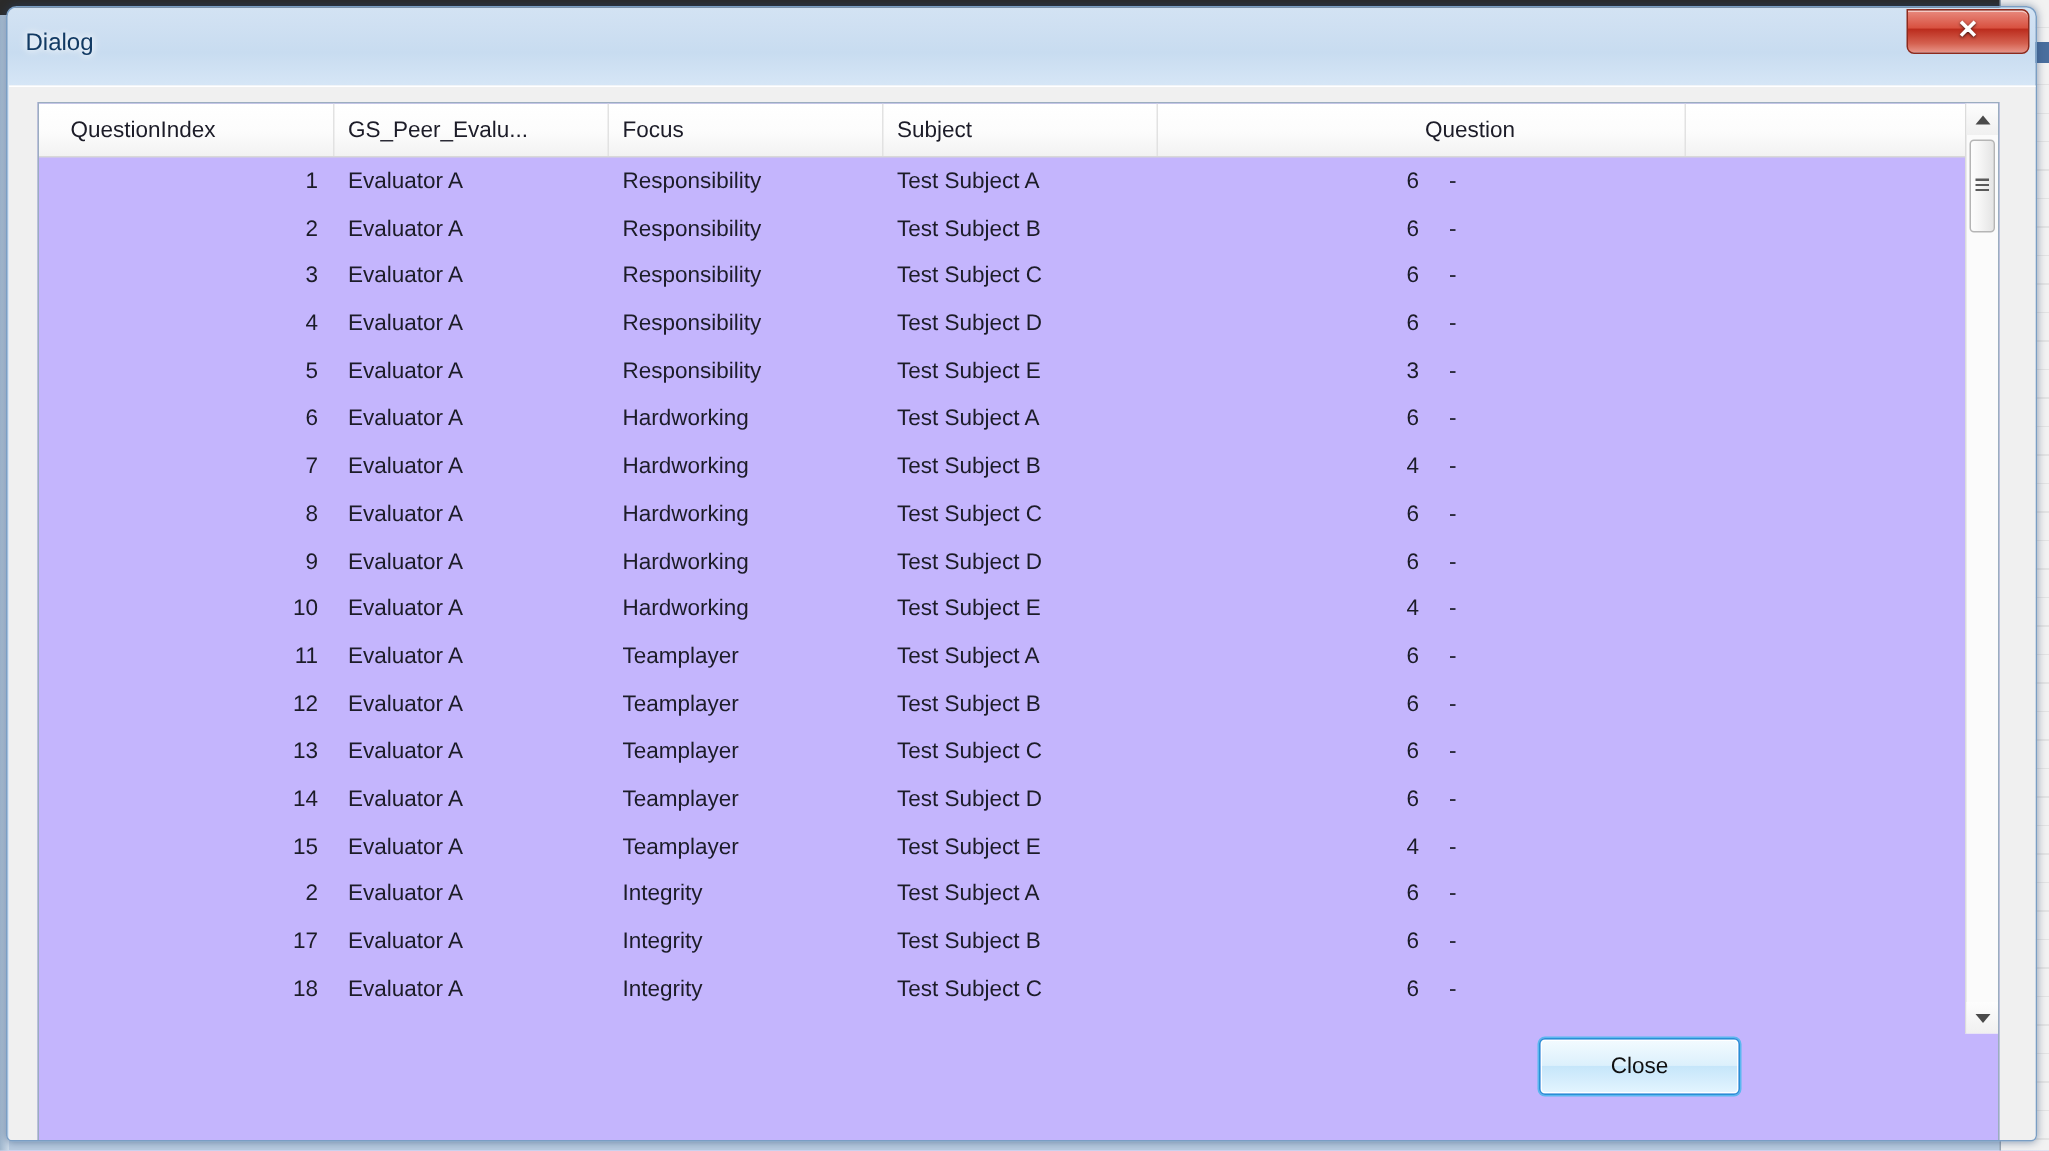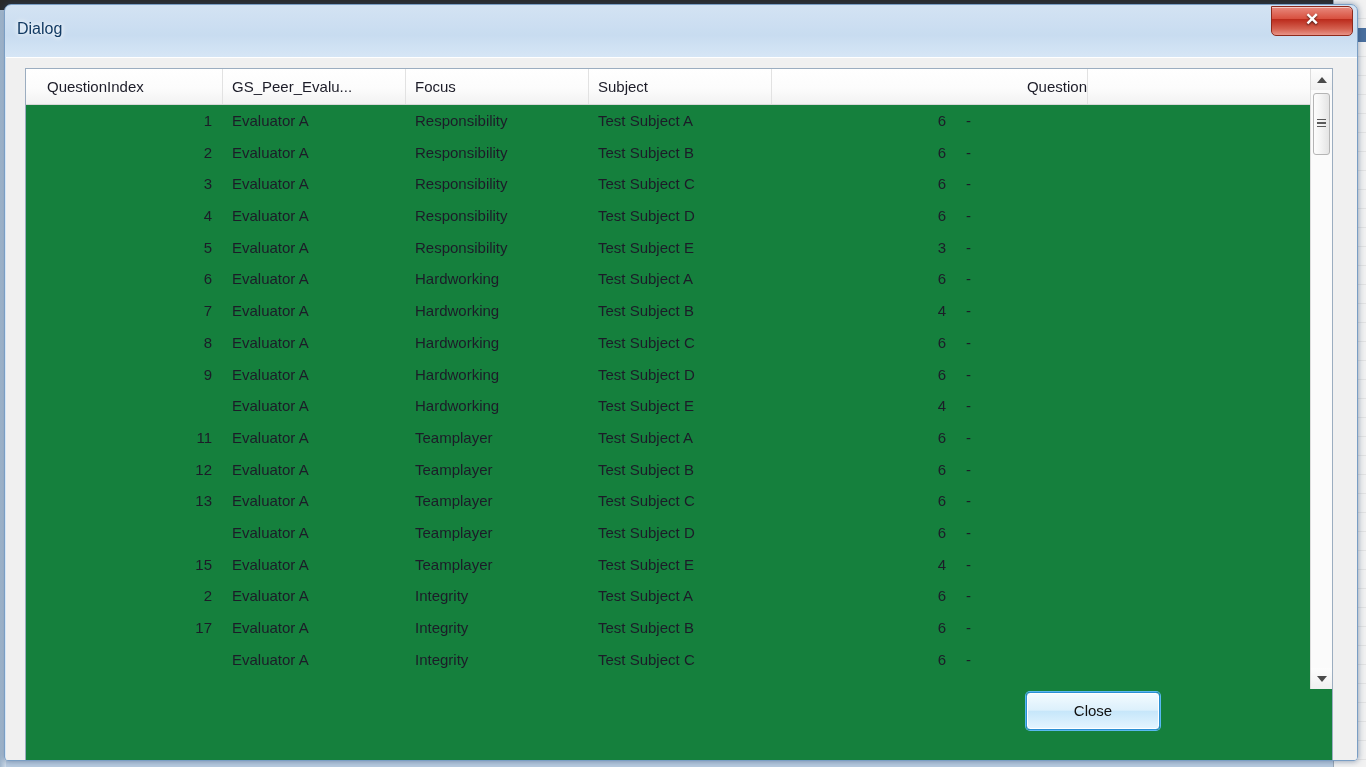--- a/index.html
+++ b/index.html
@@ -132,21 +132,21 @@
     border-top: 1px solid #ffffff;
   }
 
   
   #table-panel {
     position: absolute;
     left: 19px;
     top: 10px;
     width: 1308px;
     height: 696px;
-    background: #15803d;
+    background: #c4b5fd;
     border: 1px solid #9badc0;
     box-sizing: border-box;
     overflow: hidden;
   }
   #table-header {
     position: absolute;
     left: 0; top: 0;
     width: 100%;
     height: 36px;
     background: linear-gradient(to bottom, #ffffff 0%, #fcfcfc 55%, #f2f2f2 100%);
@@ -310,21 +310,21 @@
   </div>
 
   <div id="dialog-body">
 
     <div id="table-panel">
       <div id="table-header">
           <div class="hdr-cell" style="left: 12px; width: 185px;">QuestionIndex</div>
           <div class="hdr-cell" style="left: 197px; width: 183px;">GS_Peer_Evalu...</div>
           <div class="hdr-cell" style="left: 563px; width: 183px;">Subject</div>
           <div class="hdr-cell" style="left: 380px; width: 183px;">Focus</div>
-          <div class="hdr-cell" style="left: 879px; width: 183px; text-align: right;">Question</div>
+          <div class="hdr-cell" style="left: 915px; width: 183px;">Question</div>
           <div class="hdr-cell" style="left: 1114px; width: 172px;"></div>
         </div>
       <div id="table-rows">
           <div class="t-row">
             <div class="t-cell num" style="left: 12px; width: 185px;">1</div>
             <div class="t-cell txt" style="left: 197px; width: 183px;">Evaluator A</div>
             <div class="t-cell txt" style="left: 380px; width: 183px;">Responsibility</div>
             <div class="t-cell txt" style="left: 563px; width: 183px;">Test Subject A</div>
             <div class="t-cell num" style="left: 746px; width: 185px;">6</div>
             <div class="t-cell txt" style="left: 931px; width: 183px;">-</div>
@@ -396,20 +396,21 @@
           <div class="t-row">
             <div class="t-cell num" style="left: 12px; width: 185px;">9</div>
             <div class="t-cell txt" style="left: 197px; width: 183px;">Evaluator A</div>
             <div class="t-cell txt" style="left: 380px; width: 183px;">Hardworking</div>
             <div class="t-cell txt" style="left: 563px; width: 183px;">Test Subject D</div>
             <div class="t-cell num" style="left: 746px; width: 185px;">6</div>
             <div class="t-cell txt" style="left: 931px; width: 183px;">-</div>
             <div class="t-cell txt" style="left: 1114px; width: 172px;"></div>
           </div>
           <div class="t-row">
+            <div class="t-cell num" style="left: 12px; width: 185px;">10</div>
             <div class="t-cell txt" style="left: 197px; width: 183px;">Evaluator A</div>
             <div class="t-cell txt" style="left: 380px; width: 183px;">Hardworking</div>
             <div class="t-cell txt" style="left: 563px; width: 183px;">Test Subject E</div>
             <div class="t-cell num" style="left: 746px; width: 185px;">4</div>
             <div class="t-cell txt" style="left: 931px; width: 183px;">-</div>
             <div class="t-cell txt" style="left: 1114px; width: 172px;"></div>
           </div>
           <div class="t-row">
             <div class="t-cell num" style="left: 12px; width: 185px;">11</div>
             <div class="t-cell txt" style="left: 197px; width: 183px;">Evaluator A</div>
@@ -431,20 +432,21 @@
           <div class="t-row">
             <div class="t-cell num" style="left: 12px; width: 185px;">13</div>
             <div class="t-cell txt" style="left: 197px; width: 183px;">Evaluator A</div>
             <div class="t-cell txt" style="left: 380px; width: 183px;">Teamplayer</div>
             <div class="t-cell txt" style="left: 563px; width: 183px;">Test Subject C</div>
             <div class="t-cell num" style="left: 746px; width: 185px;">6</div>
             <div class="t-cell txt" style="left: 931px; width: 183px;">-</div>
             <div class="t-cell txt" style="left: 1114px; width: 172px;"></div>
           </div>
           <div class="t-row">
+            <div class="t-cell num" style="left: 12px; width: 185px;">14</div>
             <div class="t-cell txt" style="left: 197px; width: 183px;">Evaluator A</div>
             <div class="t-cell txt" style="left: 380px; width: 183px;">Teamplayer</div>
             <div class="t-cell txt" style="left: 563px; width: 183px;">Test Subject D</div>
             <div class="t-cell num" style="left: 746px; width: 185px;">6</div>
             <div class="t-cell txt" style="left: 931px; width: 183px;">-</div>
             <div class="t-cell txt" style="left: 1114px; width: 172px;"></div>
           </div>
           <div class="t-row">
             <div class="t-cell num" style="left: 12px; width: 185px;">15</div>
             <div class="t-cell txt" style="left: 197px; width: 183px;">Evaluator A</div>
@@ -466,20 +468,21 @@
           <div class="t-row">
             <div class="t-cell num" style="left: 12px; width: 185px;">17</div>
             <div class="t-cell txt" style="left: 197px; width: 183px;">Evaluator A</div>
             <div class="t-cell txt" style="left: 380px; width: 183px;">Integrity</div>
             <div class="t-cell txt" style="left: 563px; width: 183px;">Test Subject B</div>
             <div class="t-cell num" style="left: 746px; width: 185px;">6</div>
             <div class="t-cell txt" style="left: 931px; width: 183px;">-</div>
             <div class="t-cell txt" style="left: 1114px; width: 172px;"></div>
           </div>
           <div class="t-row">
+            <div class="t-cell num" style="left: 12px; width: 185px;">18</div>
             <div class="t-cell txt" style="left: 197px; width: 183px;">Evaluator A</div>
             <div class="t-cell txt" style="left: 380px; width: 183px;">Integrity</div>
             <div class="t-cell txt" style="left: 563px; width: 183px;">Test Subject C</div>
             <div class="t-cell num" style="left: 746px; width: 185px;">6</div>
             <div class="t-cell txt" style="left: 931px; width: 183px;">-</div>
             <div class="t-cell txt" style="left: 1114px; width: 172px;"></div>
           </div>
         </div>
 
       <div id="vscroll">

